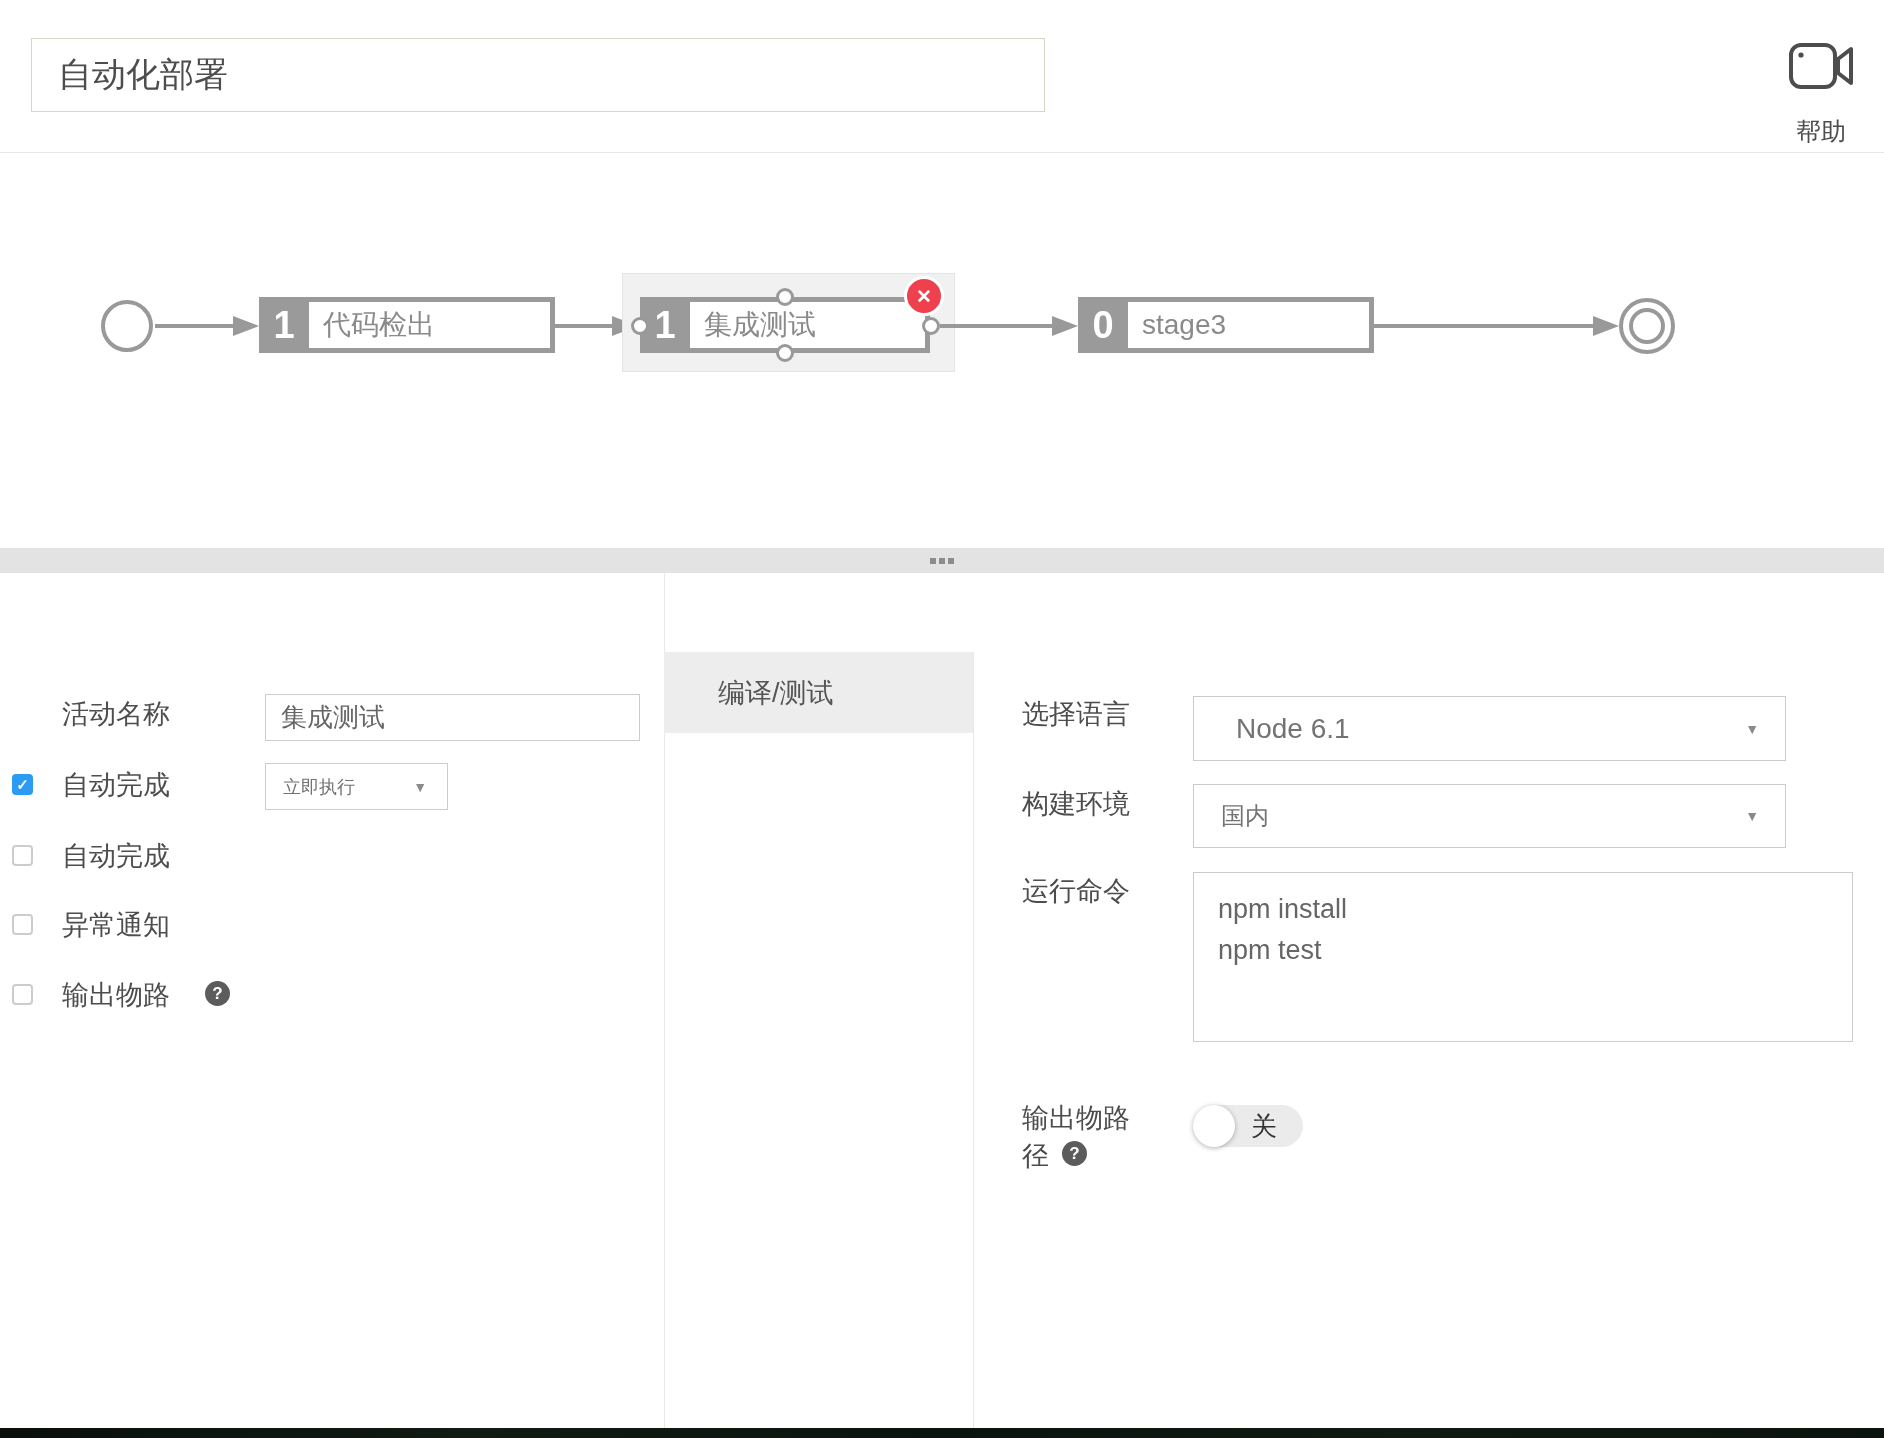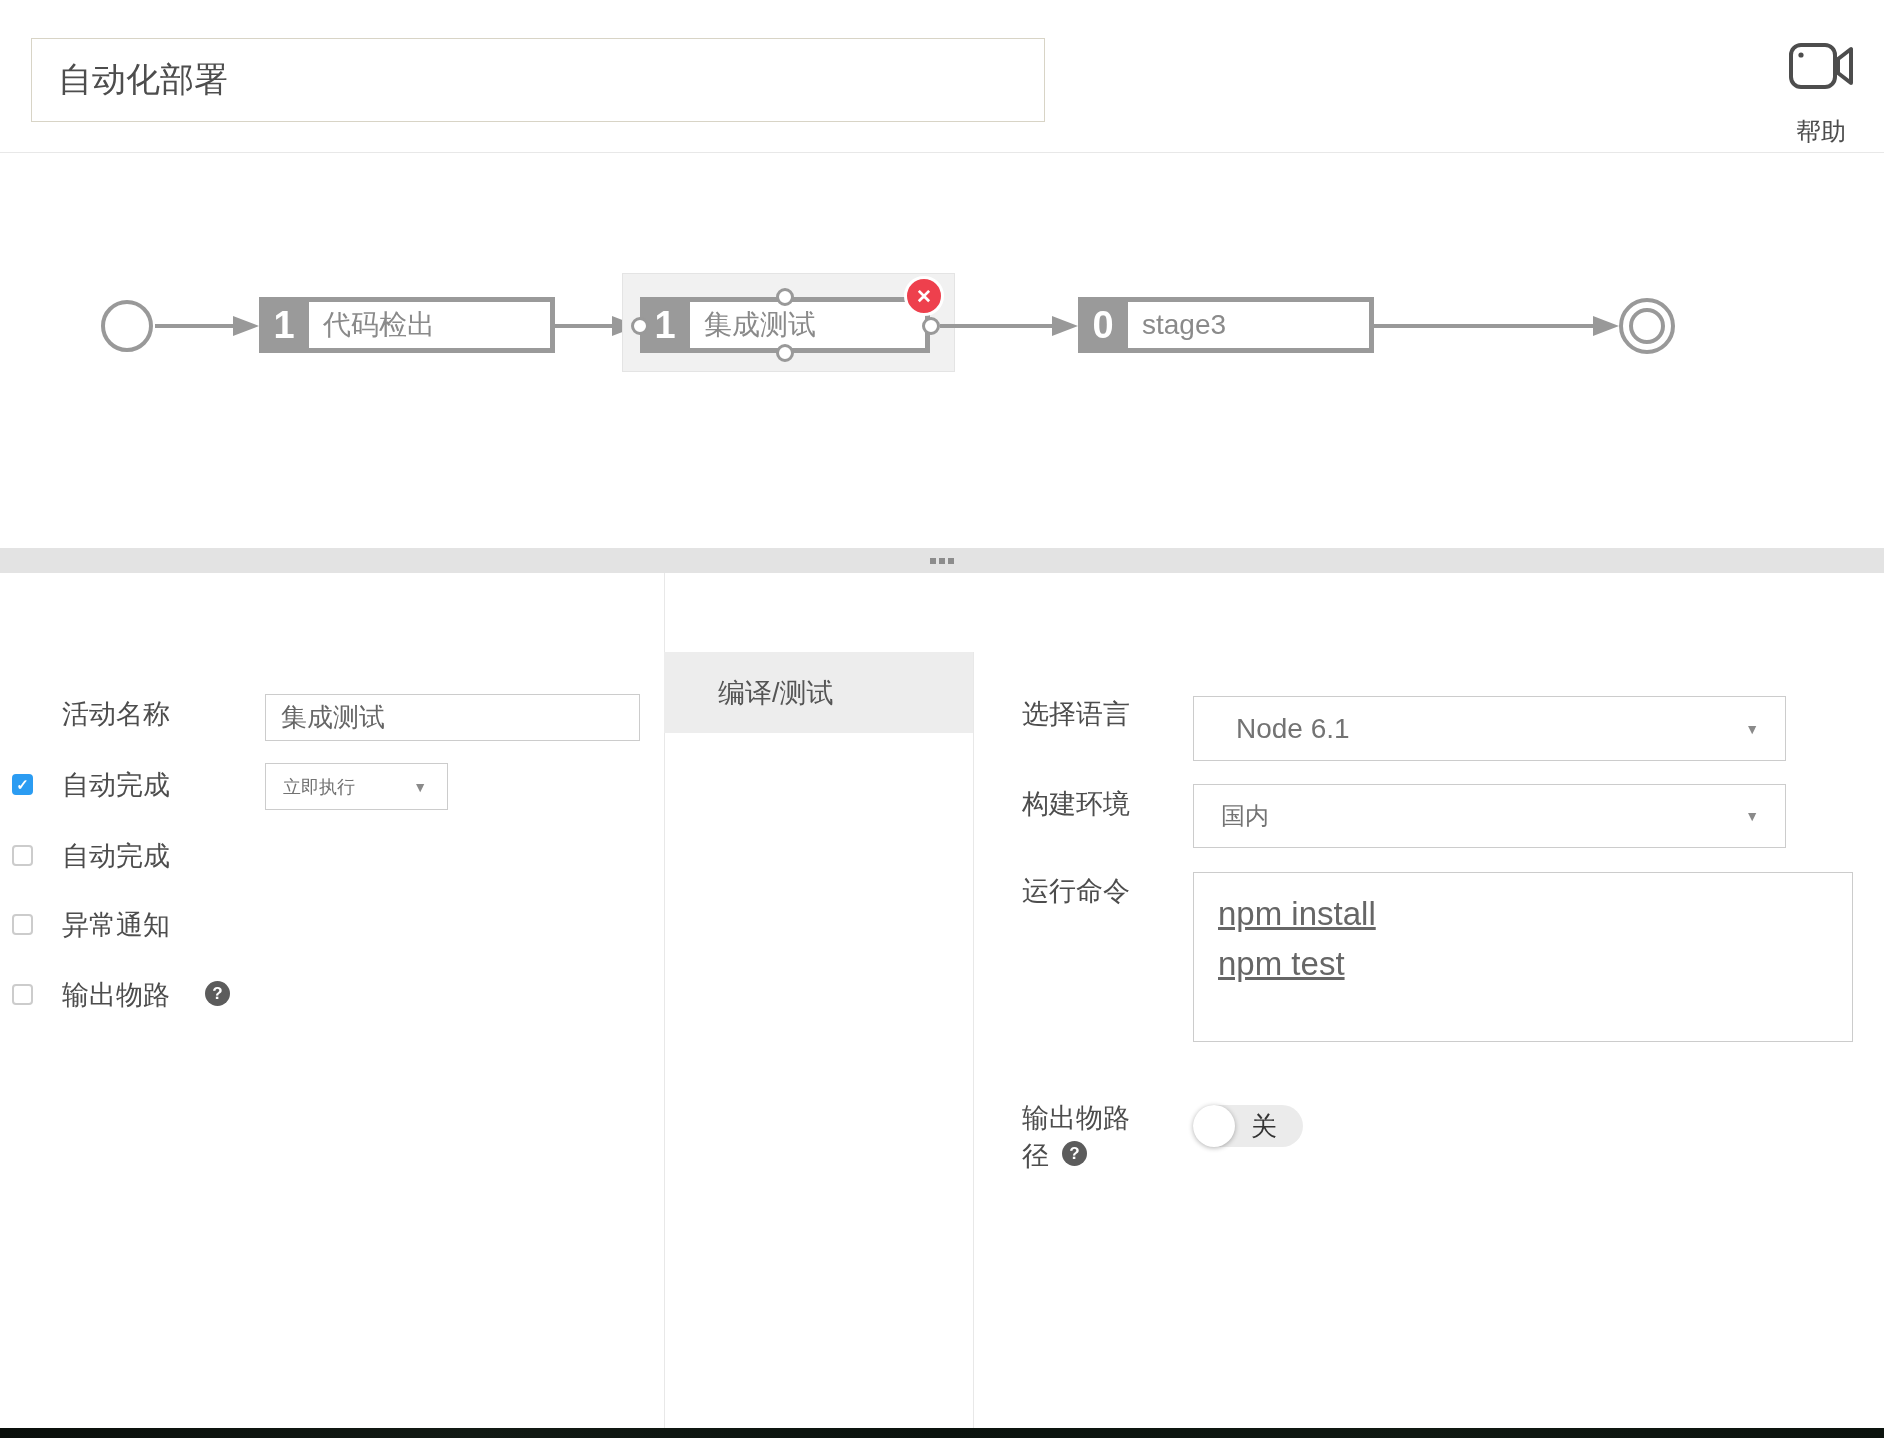--- a/index.html
+++ b/index.html
@@ -1,21 +1,21 @@
 <!DOCTYPE html>
 <html><head>
 <meta charset="utf-8">
 <style>
   html,body{margin:0;padding:0;background:#fff;}
   .app{position:relative;width:1884px;height:1438px;overflow:hidden;background:#fff;
        font-family:"Liberation Sans",sans-serif;color:#555;}
 
   
   .header{position:absolute;left:0;top:0;width:1884px;height:152px;border-bottom:1px solid #e8e8e8;background:#fff;}
-  .title-input{position:absolute;left:31px;top:38px;width:1014px;height:84px;box-sizing:border-box;
+  .title-input{position:absolute;left:31px;top:38px;width:1014px;height:74px;box-sizing:border-box;
        border:1px solid #d8d4c6;background:#fff;font-family:"Liberation Sans",sans-serif;
        font-size:34px;color:#4d4d4d;padding:0 26px;outline:none;}
   .help{position:absolute;right:18px;top:42px;width:90px;text-align:center;cursor:pointer;}
   .help-label{margin-top:21px;font-size:25px;color:#4d4d4d;}
 
   
   .canvas{position:absolute;left:0;top:153px;width:1884px;height:395px;background:#fff;}
   .node-circle{position:absolute;width:44px;height:44px;border:4px solid #999;border-radius:50%;background:#fff;}
   .end-outer{position:absolute;width:48px;height:48px;border:4px solid #999;border-radius:50%;background:#fff;
        display:flex;align-items:center;justify-content:center;}
@@ -59,21 +59,21 @@
   .dropdown .dd-caret{position:absolute;right:20px;font-size:14px;color:#8a8a8a;}
   .qmark{position:absolute;width:25px;height:25px;border-radius:50%;background:#5c5c5c;color:#fff;
        display:flex;align-items:center;justify-content:center;font-size:17px;font-weight:bold;cursor:pointer;}
 
   .task-tab{position:absolute;left:664px;top:652px;width:309px;height:81px;background:#ededed;
        display:flex;align-items:center;cursor:pointer;}
   .task-tab span{margin-left:54px;font-size:27px;color:#555;}
 
   .cmd-area{position:absolute;left:1193px;top:872px;width:660px;height:170px;box-sizing:border-box;
        border:1px solid #ccc;background:#fff;resize:none;outline:none;
-       font-family:"Liberation Sans",sans-serif;font-size:33px;color:#666;line-height:1.5;padding:16px 24px;text-decoration:underline;}
+       font-family:"Liberation Sans",sans-serif;font-size:27px;color:#666;line-height:1.5;padding:16px 24px;}
   .toggle{position:absolute;left:1193px;top:1105px;width:110px;height:42px;border-radius:21px;background:#ebebeb;cursor:pointer;}
   .toggle-knob{position:absolute;left:0;top:0;width:42px;height:42px;border-radius:50%;background:#fff;
        box-shadow:0 1px 5px rgba(0,0,0,0.3);}
   .toggle-text{position:absolute;left:58px;top:0;height:42px;line-height:42px;font-size:26px;color:#333;}
 
   .bottom-bar{position:absolute;left:0;top:1428px;width:1884px;height:10px;
        background:linear-gradient(90deg,#0a0f0b 0%,#121a14 25%,#0b130e 50%,#101912 75%,#0c130e 100%);}
 </style>
 </head>
 <body>

